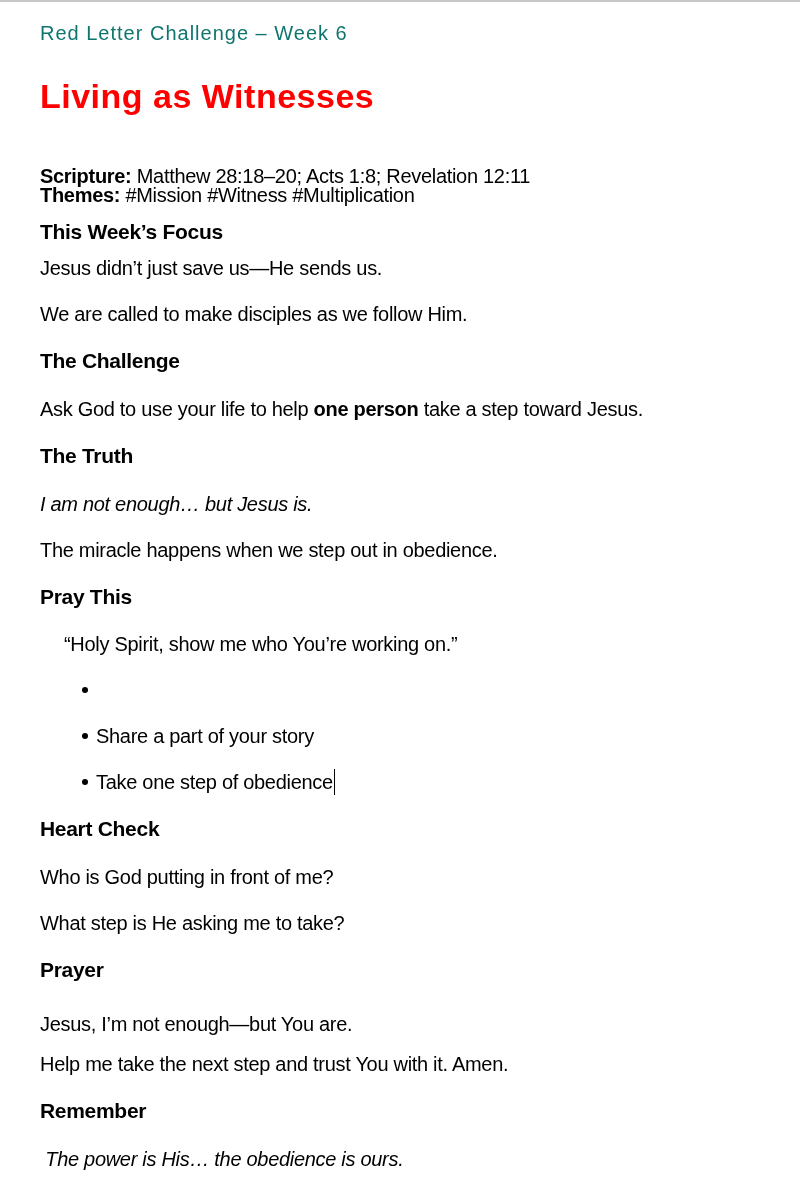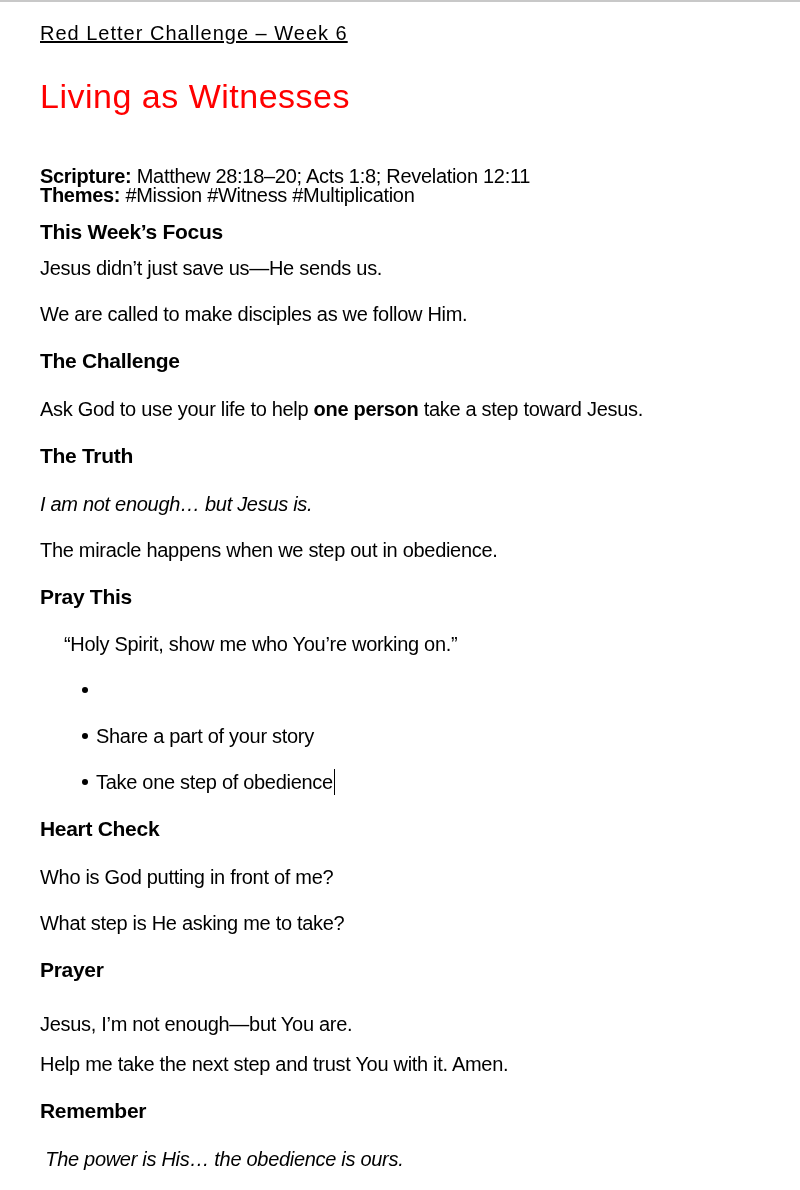--- a/index.html
+++ b/index.html
@@ -31,29 +31,28 @@
     .line {
       position: absolute;
       left: 0;
       white-space: nowrap;
       font-size: 20px;
       line-height: 24px;
       letter-spacing: -0.3px;
     }
     .subtitle {
       font-size: 20px;
-      color: #000000;
+      color: #0f766e;
       letter-spacing: 1px;
       top: 21px;
-      text-decoration: underline;
     }
     .title {
       font-size: 34px;
       line-height: 40px;
-      font-weight: normal;
+      font-weight: bold;
       color: #ff0000;
       letter-spacing: 0.5px;
       top: 76px;
     }
     .heading {
       font-weight: bold;
       font-size: 21px;
     }
     .label-bold { font-weight: bold; }
     .italic { font-style: italic; }

